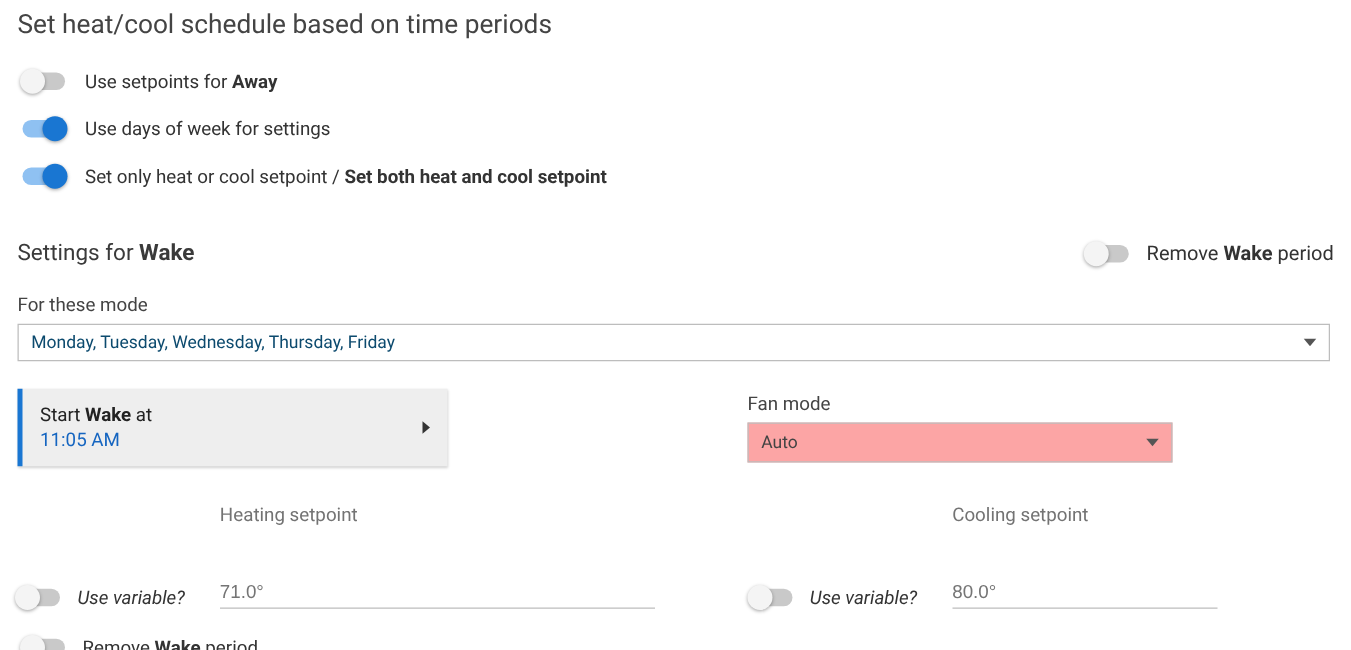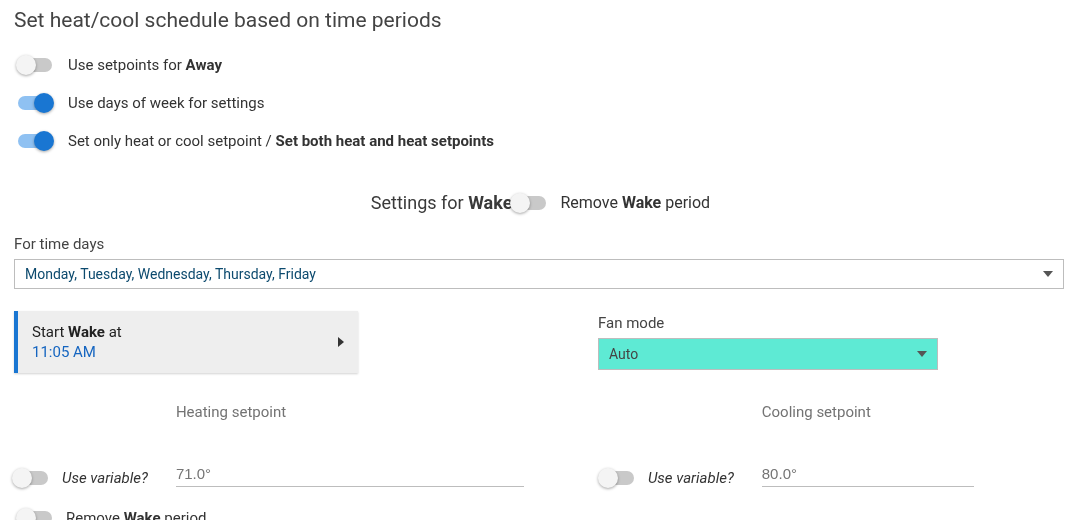--- a/index.html
+++ b/index.html
@@ -48,21 +48,21 @@
   .toggle.on { background: #8fc1f2; }
   .toggle.on .knob { left: 16px; background: #1976d2; }
   .toggle-label {
     font-size: 15px;
     color: #333;
   }
   .toggle-label b { font-weight: 700; }
 
   .section-row {
     display: flex;
-    justify-content: center;
+    justify-content: space-between;
     align-items: center;
     margin-top: 42px;
     margin-bottom: 22px;
   }
   .section-title {
     font-size: 18px;
     font-weight: 400;
     color: #3a3a3a;
   }
   .section-title b { font-weight: 700; }
@@ -129,21 +129,21 @@
     width: 0; height: 0;
     border-top: 5px solid transparent;
     border-bottom: 5px solid transparent;
     border-left: 6px solid #333;
   }
 
   .fan-block { }
   .fan-select {
     width: 340px;
     border: 1px solid #bdbdbd;
-    background: #5eead4;
+    background: #fca5a5;
     height: 32px;
     display: flex;
     align-items: center;
     justify-content: space-between;
     padding: 0 10px;
     font-size: 14px;
     color: #444;
     cursor: pointer;
     margin-top: 6px;
   }
@@ -204,39 +204,39 @@
       <div class="knob"></div>
     </div>
   <div class="toggle-label">Use days of week for settings</div>
 </div>
 
 <div class="toggle-row">
   <div class="toggle on">
       <div class="knob"></div>
     </div>
   <div class="toggle-label">
-    <span>Set only heat or cool setpoint / </span><b>Set both heat and heat setpoints</b>
+    <span>Set only heat or cool setpoint / </span><b>Set both heat and cool setpoint</b>
   </div>
 </div>
 
 <div class="section-row">
   <div class="section-title">
     <span>Settings for </span><b>Wake</b>
   </div>
   <div class="right-toggle">
     <div class="toggle">
         <div class="knob"></div>
       </div>
     <div class="lbl">
       <span>Remove </span><b>Wake</b><span> period</span>
     </div>
   </div>
 </div>
 
-<div class="field-label">For time days</div>
+<div class="field-label">For these mode</div>
 <div class="select-wide">
   <span>Monday, Tuesday, Wednesday, Thursday, Friday</span>
   <span class="caret-down"></span>
 </div>
 
 <div class="two-col">
   <div class="card">
     <div class="card-text">
       <div class="line1">
         <span>Start </span><b>Wake</b><span> at</span>

